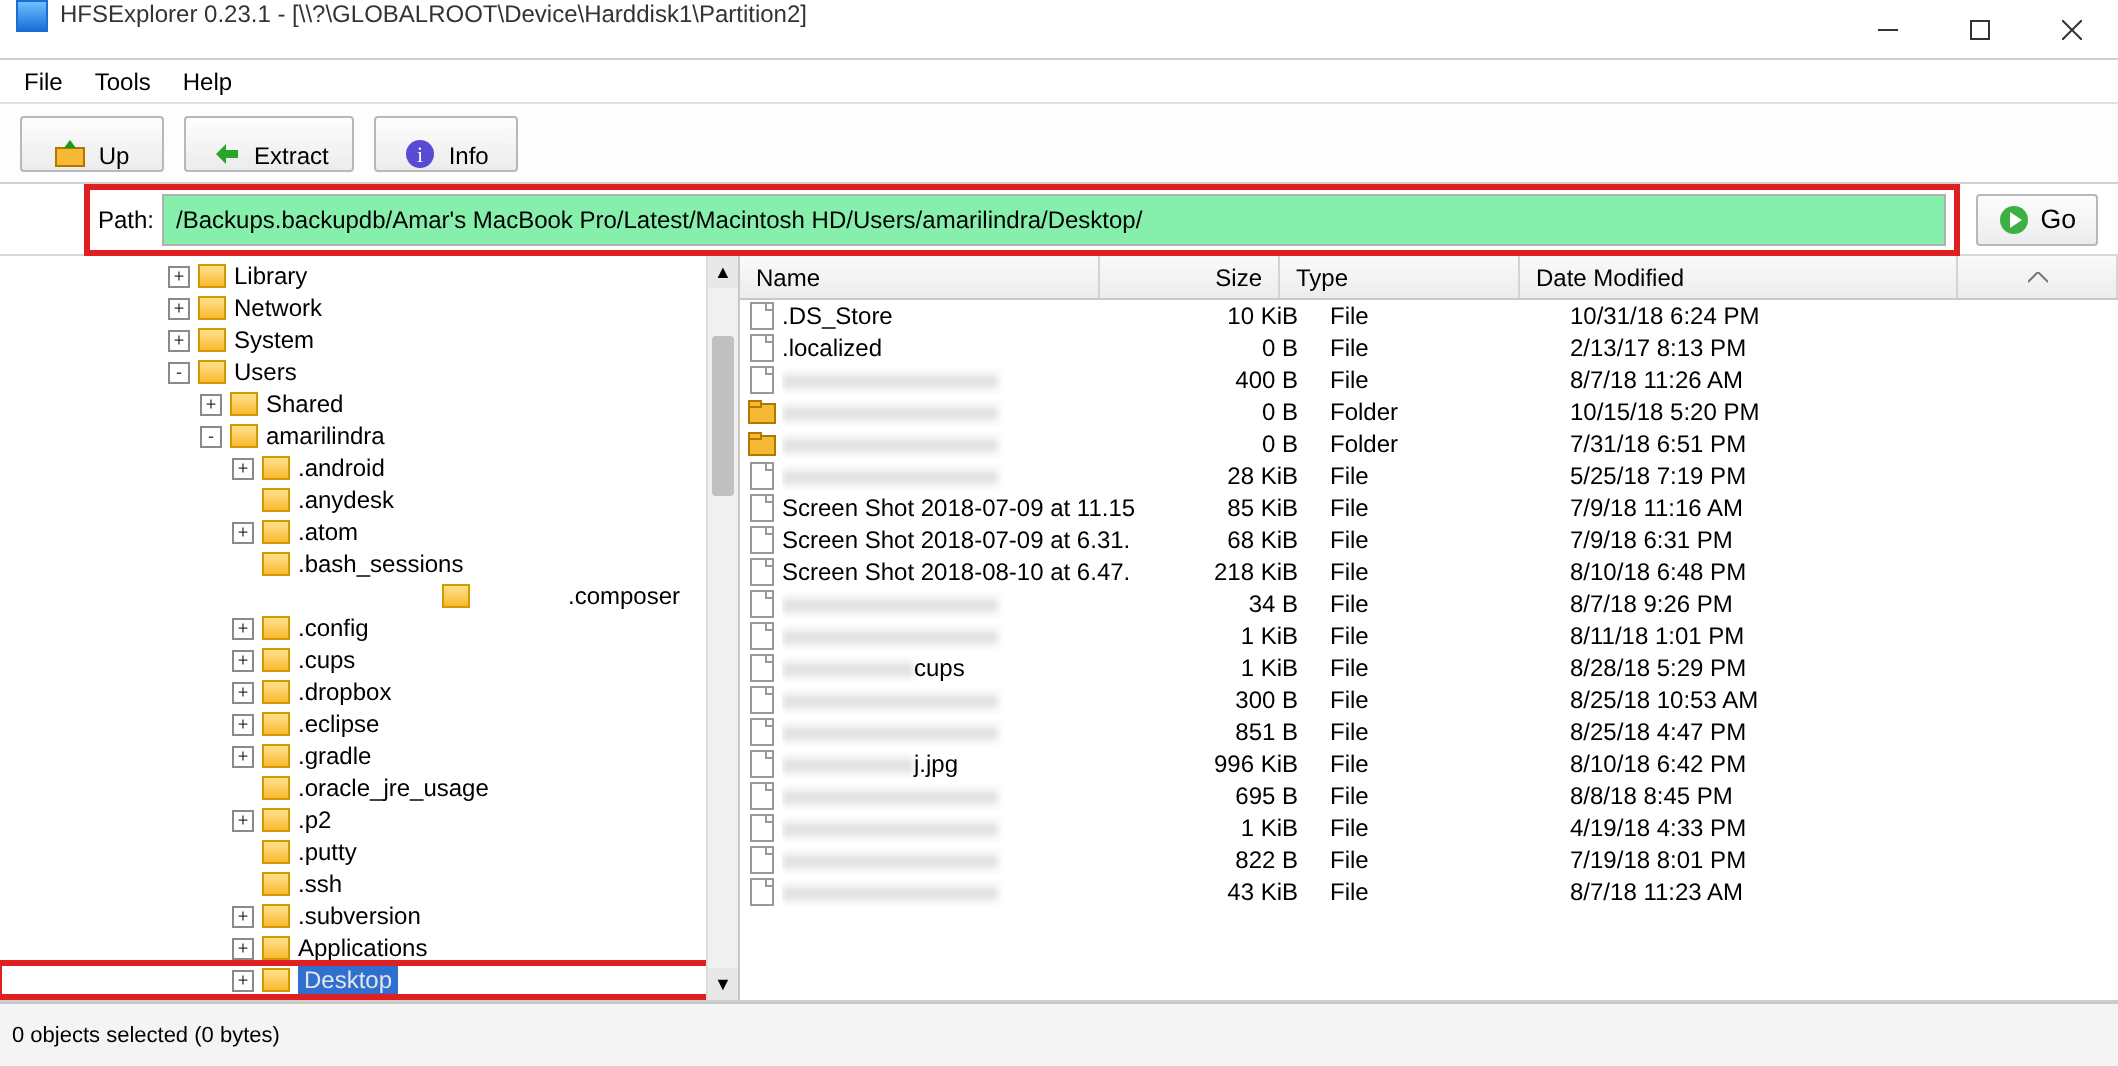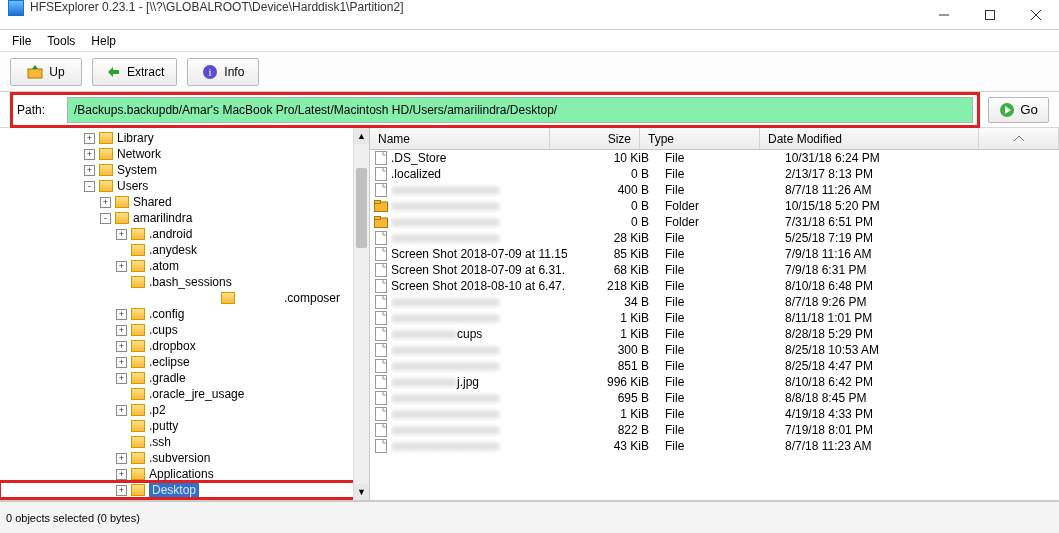--- a/index.html
+++ b/index.html
@@ -52,21 +52,21 @@
     align-items: center;
     gap: 10px;
     padding: 4px 10px;
     border-bottom: 1px solid #d0d0d0;
     background: #fdfdfd;
   }
   .tbtn {
     height: 28px;
     min-width: 72px;
     display: flex;
-    align-items: center;
+    align-items: flex-end;
     justify-content: center;
     gap: 6px;
     background: linear-gradient(#fdfdfd,#ececec);
     border: 1px solid #b8b8b8;
     border-radius: 2px;
     padding: 0 12px;
     font-size: 12px;
   }
   .tbtn .ico { width:16px; height:16px; display:inline-flex; align-items:center; justify-content:center; }
 
@@ -75,24 +75,25 @@
     height: 36px;
     display: flex;
     align-items: center;
     padding: 4px 10px;
     gap: 8px;
     border-bottom: 1px solid #d8d8d8;
   }
   .path-group {
     display: flex;
     align-items: center;
-    gap: 22px;
+    gap: 4px;
     flex: 1;
     border: 3px solid #e02020;
     padding: 2px 4px;
+    margin-left: 32px;
   }
   .path-input {
     flex: 1;
     height: 22px;
     border: 1px solid #b0b0b0;
     background: #86efac;
     padding: 12px 6px;
     font-size: 12px;
   }
   .gobtn {

